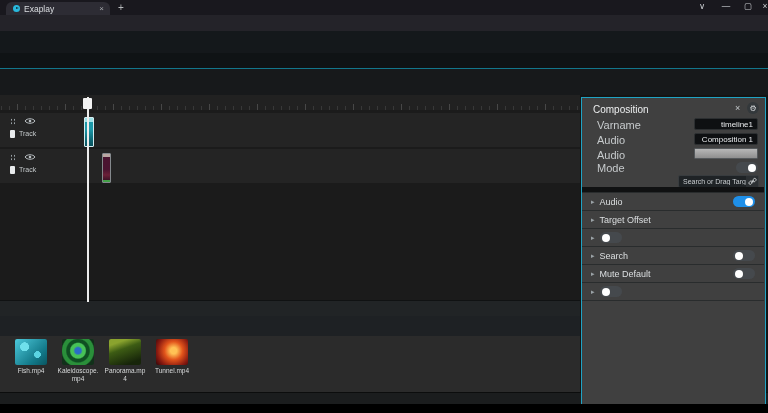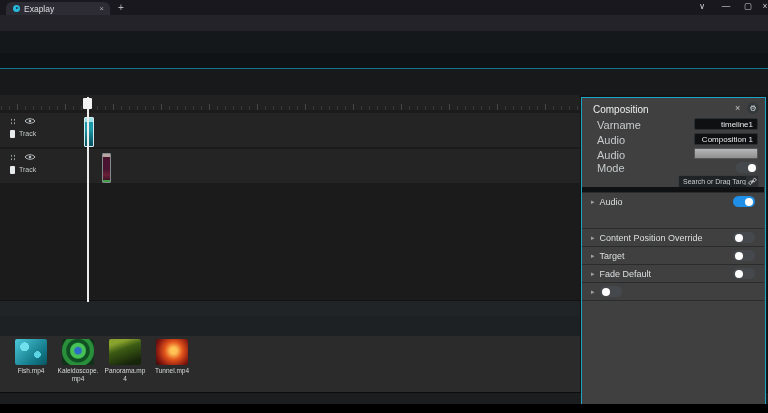--- a/index.html
+++ b/index.html
@@ -403,37 +403,40 @@
 
     <div class="r" id="panelgap"></div>
 
     <div class="r psec" style="top:94px;">
       <span class="chev">▸</span>
       <span class="slbl">Audio</span>
       <div class="sw on">
           <i></i>
         </div>
     </div>
+    <div class="r psec" style="top:112px;">
+      <span class="chev">▸</span>
+      <span class="slbl">Target Offset</span>
+    </div>
     <div class="r psec" style="top:130px;">
       <span class="chev">▸</span>
-      <span class="slbl">Content Position Override</span>
       <div class="sw off">
           <i></i>
         </div>
     </div>
     <div class="r psec" style="top:148px;">
       <span class="chev">▸</span>
-      <span class="slbl">Target</span>
+      <span class="slbl">Search</span>
       <div class="sw off">
           <i></i>
         </div>
     </div>
     <div class="r psec" style="top:166px;">
       <span class="chev">▸</span>
-      <span class="slbl">Fade Default</span>
+      <span class="slbl">Mute Default</span>
       <div class="sw off">
           <i></i>
         </div>
     </div>
     <div class="r psec" style="top:184px;">
       <span class="chev">▸</span>
       <div class="sw off">
           <i></i>
         </div>
     </div>

